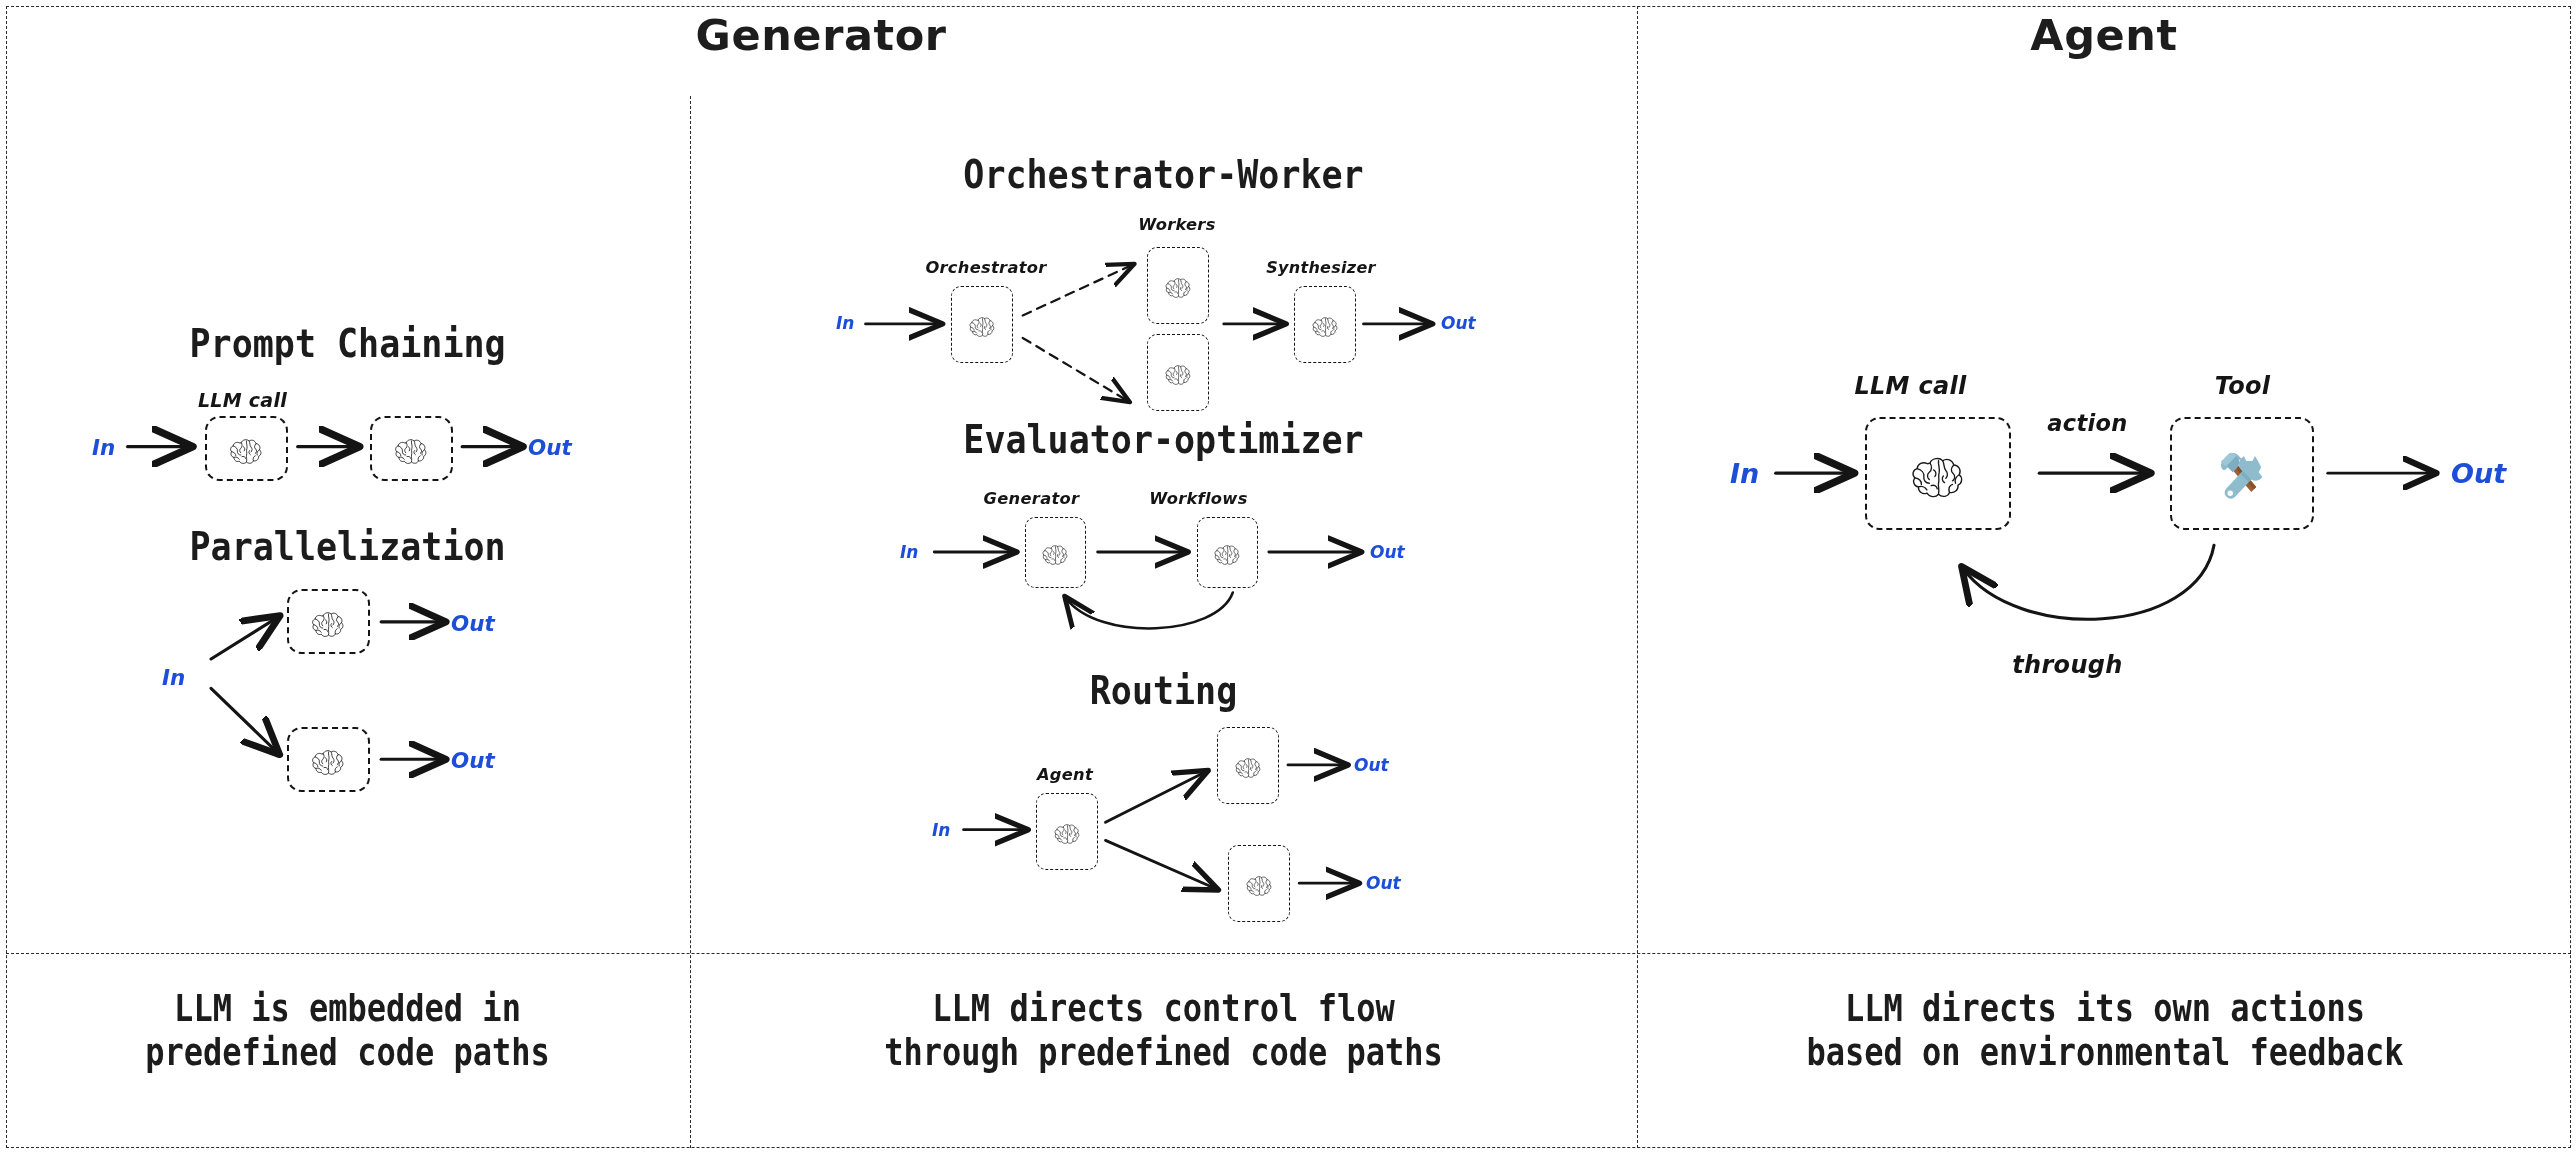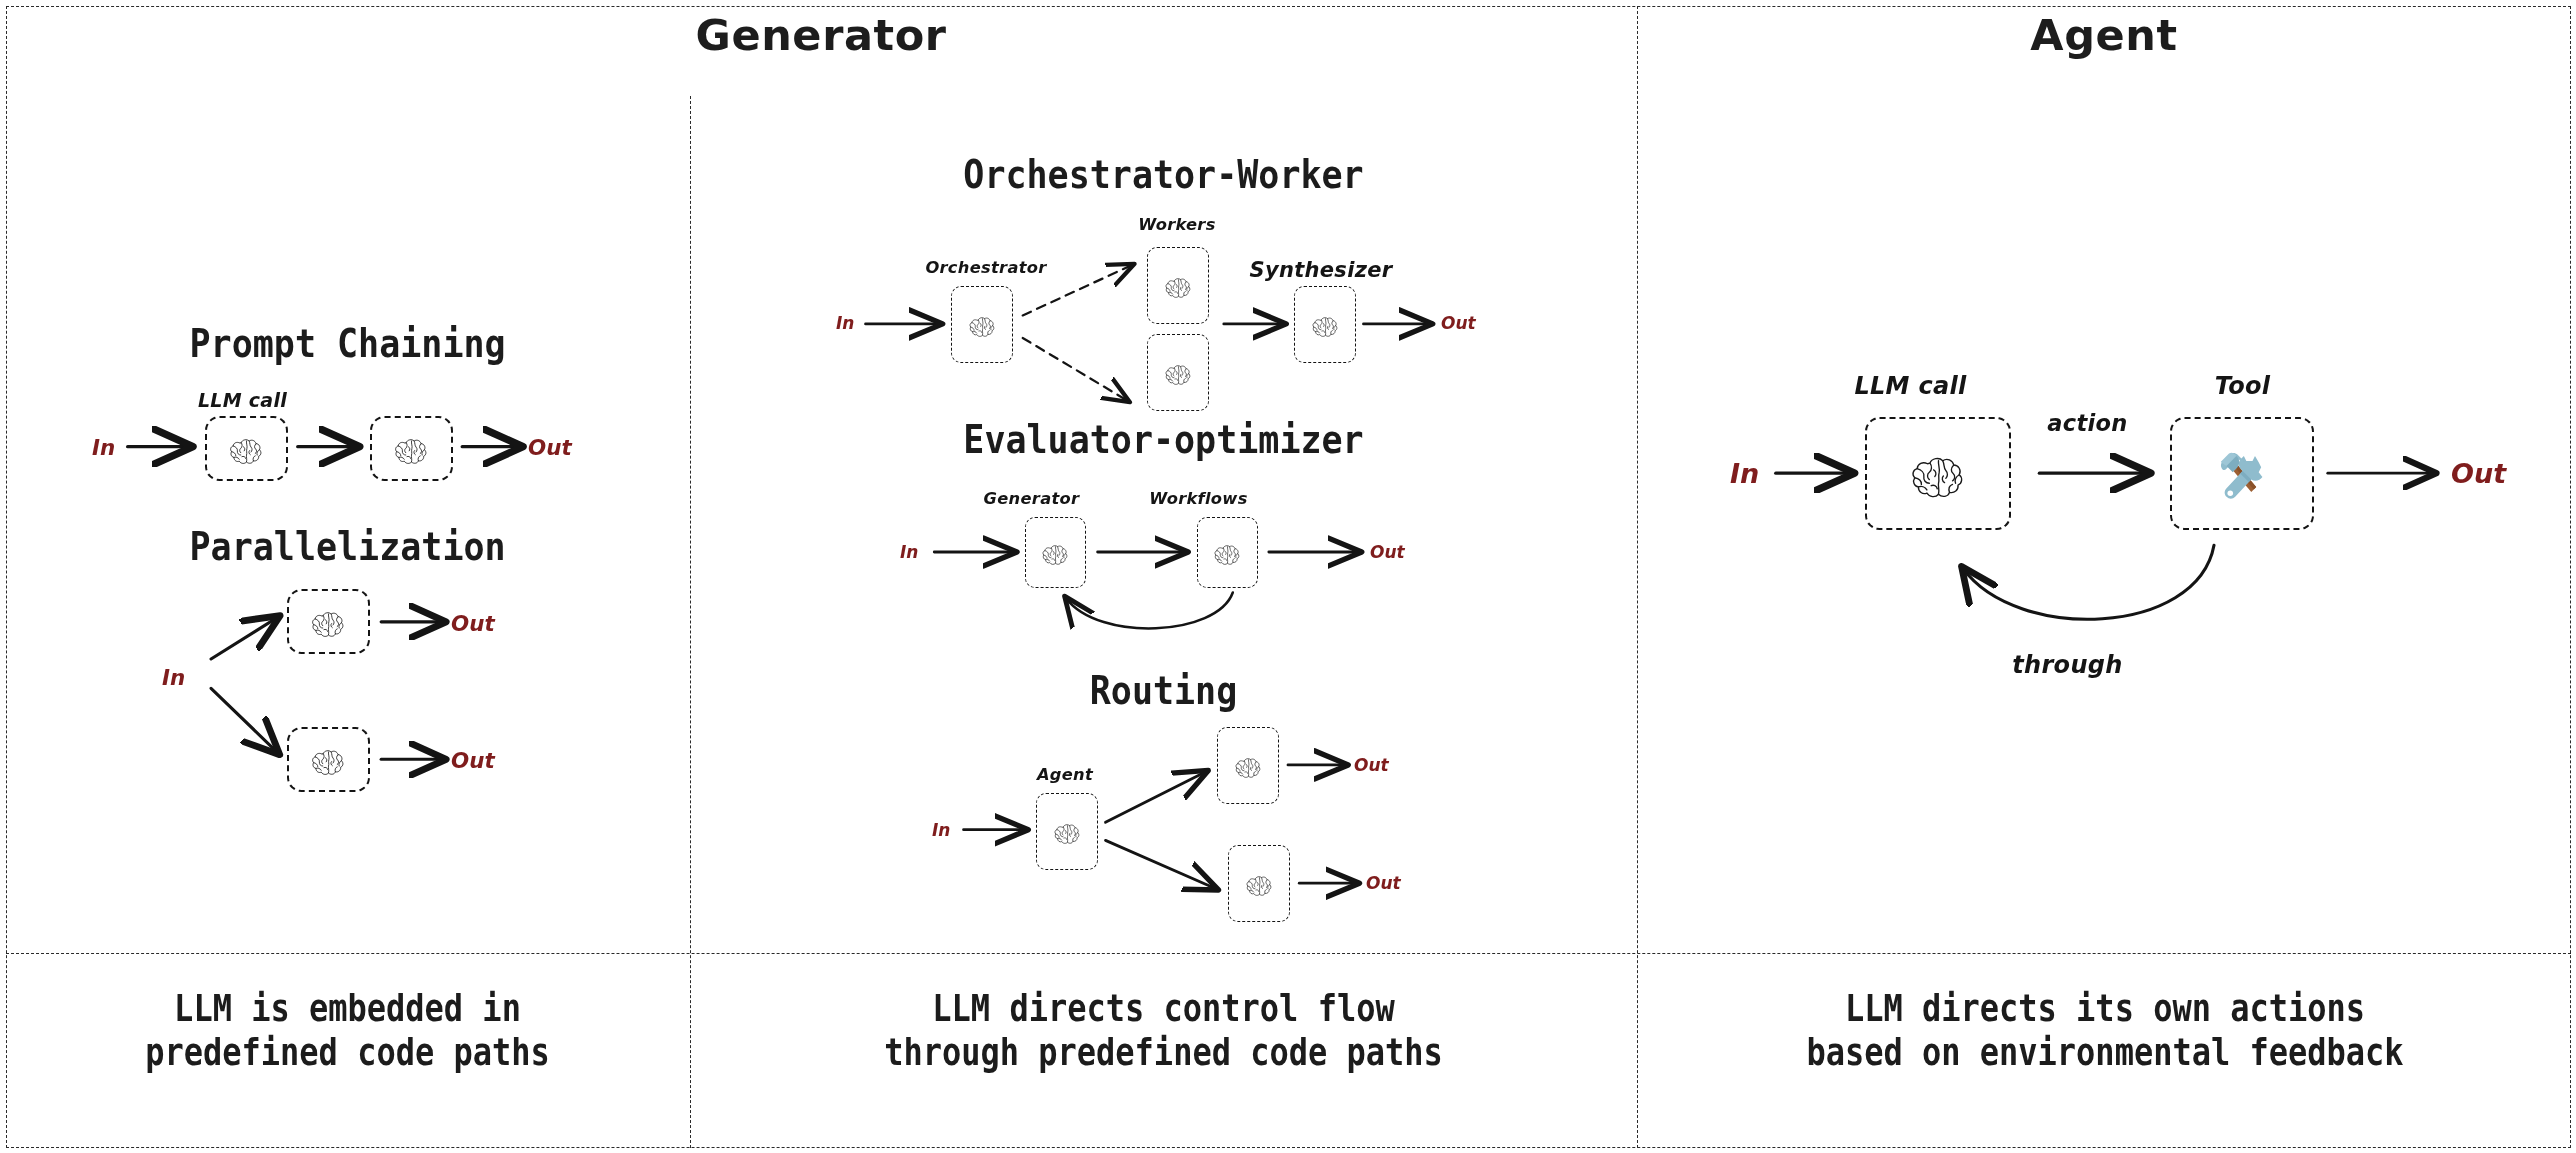--- a/index.html
+++ b/index.html
@@ -40,21 +40,21 @@
 
   
   .hlabel{position:absolute;text-align:center;white-space:nowrap;
           font-family:"DejaVu Sans", sans-serif;
           font-style:italic;font-weight:600;color:#151515;
           letter-spacing:0.3px;}
 
   
   .term{position:absolute;white-space:nowrap;
         font-family:"DejaVu Sans", sans-serif;
-        font-style:italic;font-weight:700;color:#7f1d1d;}
+        font-style:italic;font-weight:700;color:#1d4ed8;}
 
   
   #arrows{position:absolute;left:0;top:0;width:2576px;height:1153px;
           pointer-events:none;}
 
   .brainbox{width:100%;height:100%;display:flex;align-items:center;justify-content:center;}
 </style>
 </head>
 <body>
 
@@ -154,21 +154,21 @@
         <use href="#brain-glyph"></use>
       </svg>
   </span>
 </div>
 <div class="term" style="left:162px;top:665px;font-size:21.4px;">In</div>
 <div class="term" style="left:451px;top:611px;font-size:21.4px;">Out</div>
 <div class="term" style="left:451px;top:748px;font-size:21.4px;">Out</div>
 
 <div class="hlabel" style="left:1104px;top:215px;width:146px;font-size:16.3px;">Workers</div>
 <div class="hlabel" style="left:893px;top:258px;width:186px;font-size:16.3px;">Orchestrator</div>
-<div class="hlabel" style="left:1228px;top:258px;width:186px;font-size:21px;">Synthesizer</div>
+<div class="hlabel" style="left:1228px;top:258px;width:186px;font-size:16px;">Synthesizer</div>
 
 <div class="node sm" style="left:951px;top:286px;width:62px;height:77px;">
   <span class="brainbox">
     <svg viewBox="0 0 96 100" width="29" height="30">
         <use href="#brain-glyph"></use>
       </svg>
   </span>
 </div>
 <div class="node sm" style="left:1147px;top:247px;width:62px;height:77px;">
   <span class="brainbox">

